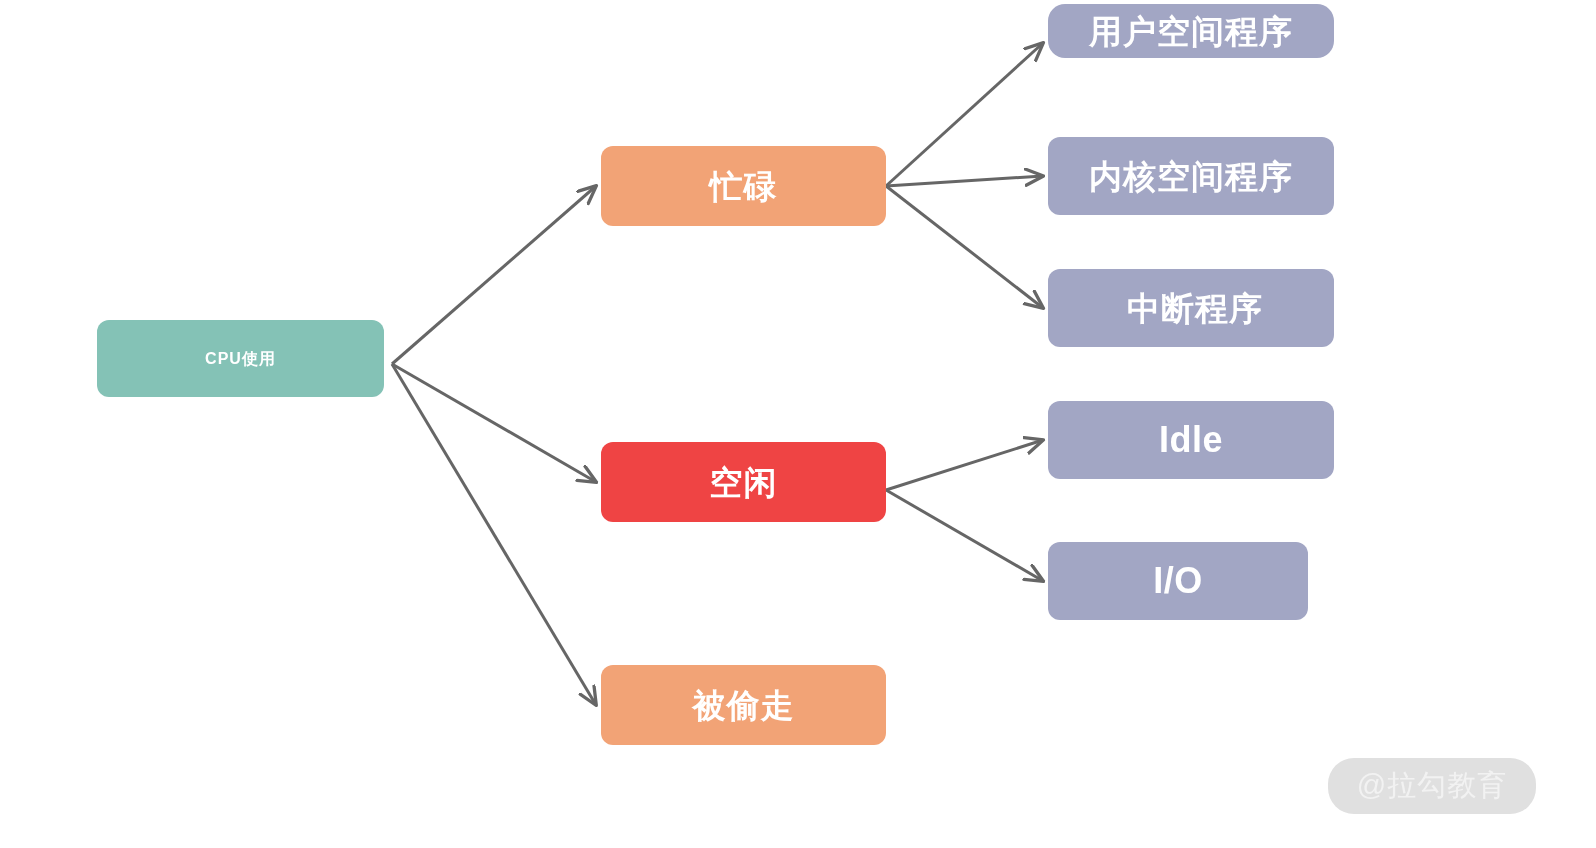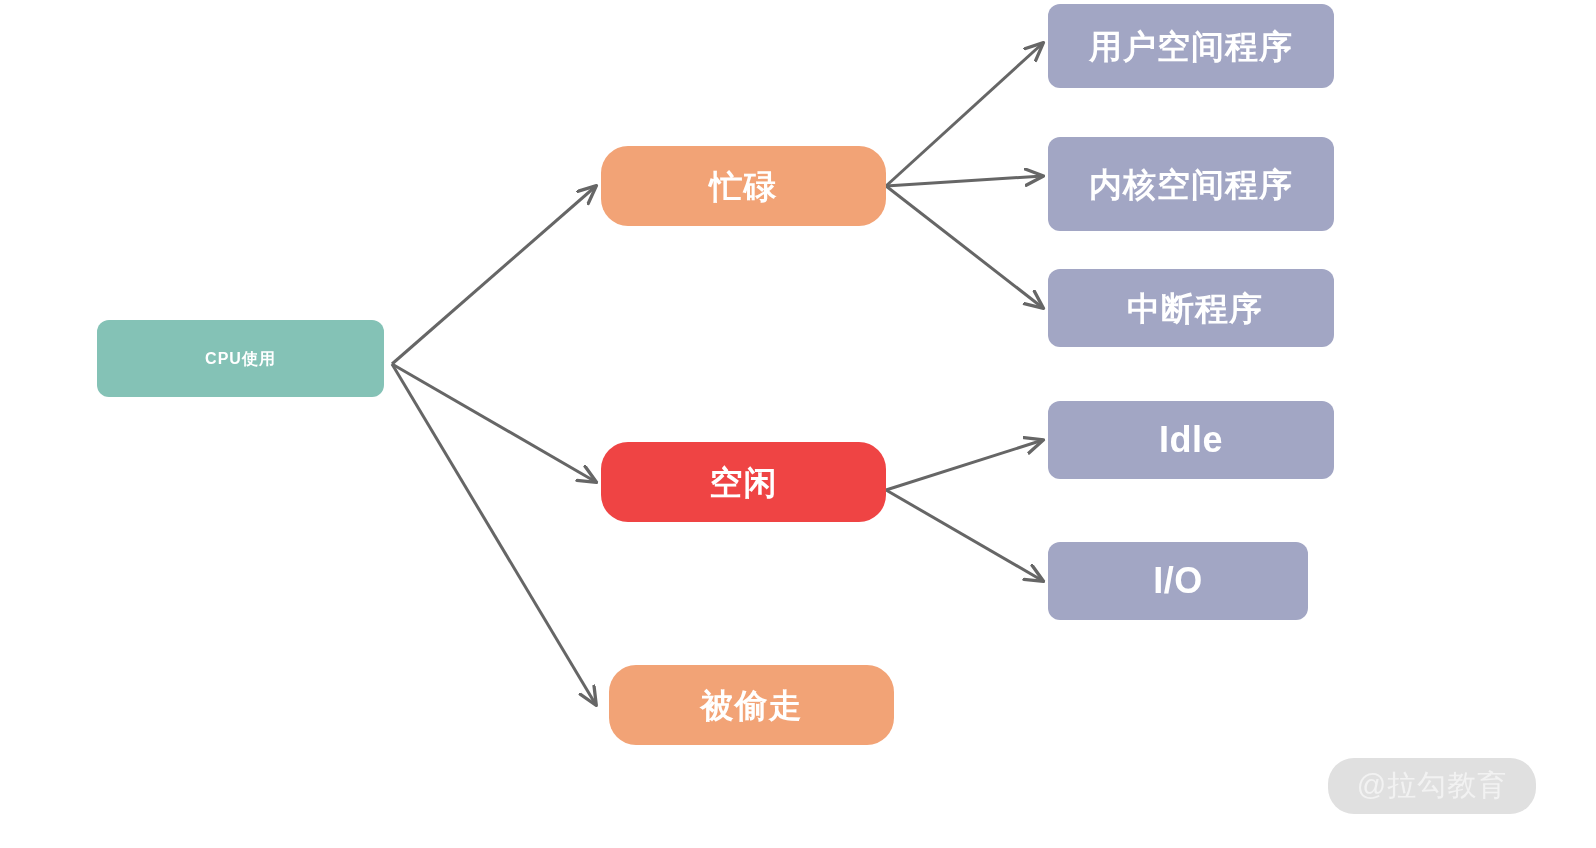--- a/index.html
+++ b/index.html
@@ -33,21 +33,20 @@
     font-weight: bold;
     letter-spacing: 1px;
     box-sizing: border-box;
     text-align: center;
     line-height: 1;
     user-select: none;
   }
   .node-level2 {
     background: #f2a376;
     font-size: 33px;
-    border-radius: 27px;
   }
   .node-level3 {
     background: #a2a6c4;
     font-size: 33px;
   }
   .node-level3.latin {
     font-size: 36px;
     letter-spacing: 0.5px;
     text-align: center;
   }
@@ -90,27 +89,27 @@
   <div id="node-layer">
       <div class="node node-level1" style="left: 97px; top: 320px; width: 287px; height: 77px; background: rgb(132, 194, 182); text-align: right;">
         <span>CPU使用</span>
       </div>
       <div class="node node-level2" style="left: 601px; top: 146px; width: 285px; height: 80px; background: rgb(242, 163, 118);">
         <span>忙碌</span>
       </div>
       <div class="node node-level2" style="left: 601px; top: 442px; width: 285px; height: 80px; background: #ef4444;">
         <span>空闲</span>
       </div>
-      <div class="node node-level2" style="left: 601px; top: 665px; width: 285px; height: 80px; background: rgb(242, 163, 118); margin-left: 8px;">
+      <div class="node node-level2" style="left: 601px; top: 665px; width: 285px; height: 80px; background: rgb(242, 163, 118);">
         <span>被偷走</span>
       </div>
-      <div class="node node-level3" style="left: 1048px; top: 4px; width: 286px; height: 84px; background: rgb(162, 166, 196);">
+      <div class="node node-level3" style="left: 1048px; top: 4px; width: 286px; height: 54px; background: rgb(162, 166, 196); border-radius: 17px;">
         <span>用户空间程序</span>
       </div>
-      <div class="node node-level3" style="left: 1048px; top: 137px; width: 286px; height: 94px; background: rgb(162, 166, 196);">
+      <div class="node node-level3" style="left: 1048px; top: 137px; width: 286px; height: 78px; background: rgb(162, 166, 196);">
         <span>内核空间程序</span>
       </div>
       <div class="node node-level3" style="left: 1048px; top: 269px; width: 286px; height: 78px; background: rgb(162, 166, 196); padding-left: 8px;">
         <span>中断程序</span>
       </div>
       <div class="node node-level3 latin" style="left: 1048px; top: 401px; width: 286px; height: 78px; background: rgb(162, 166, 196);">
         <span>Idle</span>
       </div>
       <div class="node node-level3 latin" style="left: 1048px; top: 542px; width: 260px; height: 78px; background: rgb(162, 166, 196);">
         <span>I/O</span>

